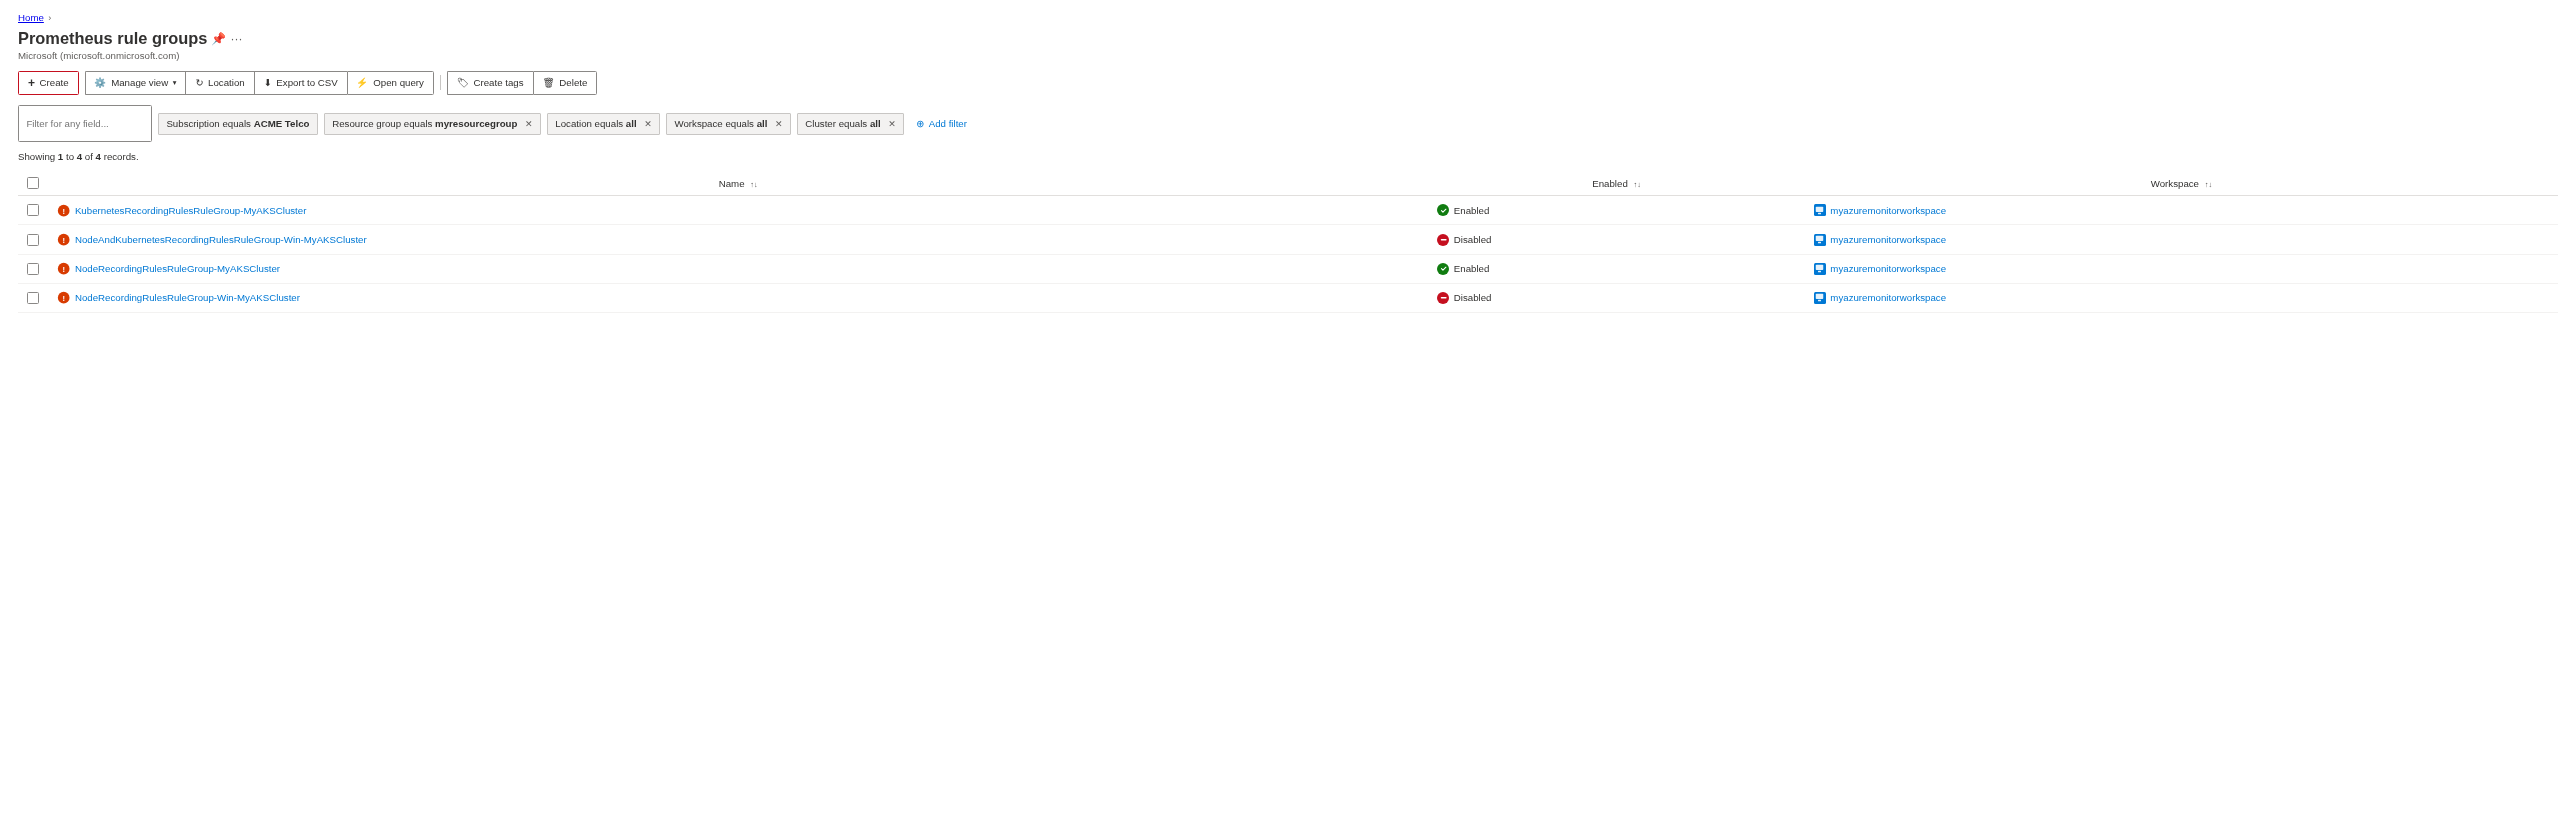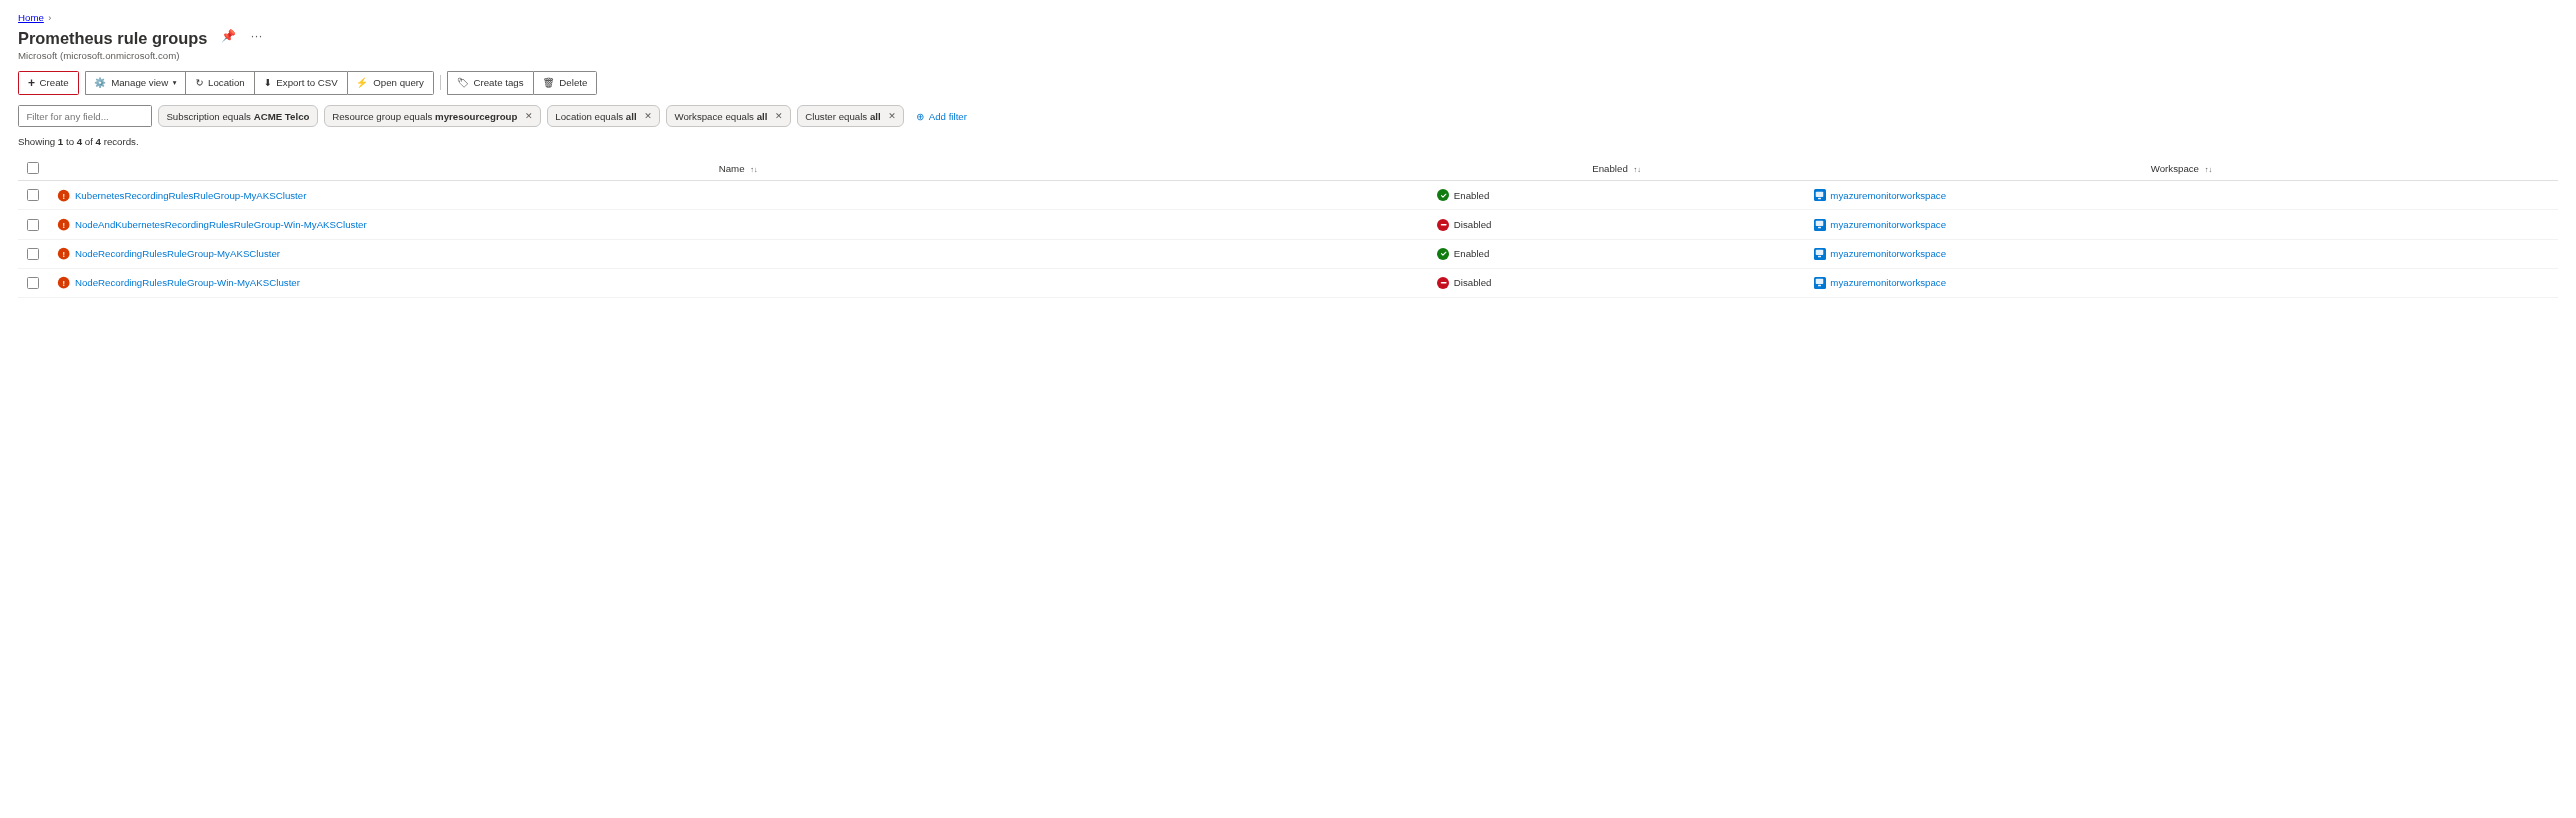--- a/index.html
+++ b/index.html
@@ -18,21 +18,22 @@
       color: #0078d4;
       margin-bottom: 6px;
       text-align: center;
     }
     .breadcrumb-separator {
       color: #605e5c;
       font-size: 9px;
     }
     .page-title-row {
       display: flex;
-      gap: 14px;
+      align-items: center;
+      gap: 4px;
       margin-bottom: 1.5px;
     }
     .page-title {
       font-size: 16.4px;
       font-weight: 600;
       color: #323130;
     }
     .title-icon-pin, .title-icon-more {
       cursor: pointer;
       color: #605e5c;
@@ -98,31 +99,31 @@
       align-items: center;
       gap: 6px;
       margin-bottom: 9px;
       flex-wrap: wrap;
     }
     .filter-input {
       border: 0.7px solid #8a8886;
       padding: 3.7px 7.4px;
       font-size: 9.7px;
       width: 134px;
-      height: 22px;
+      height: 37px;
       color: #605e5c;
       border-radius: 1.5px;
     }
     .filter-chip {
       display: flex;
       align-items: center;
       gap: 4.5px;
       background: #f3f2f1;
       border: 0.7px solid #c8c6c4;
-      border-radius: 6px;
+      border-radius: 1px;
       padding: 3px 7.4px;
       font-size: 9.7px;
       height: 22px;
     }
     .filter-chip .close-btn {
       cursor: pointer;
       color: #605e5c;
       font-size: 9px;
       margin-left: 3px;
     }

